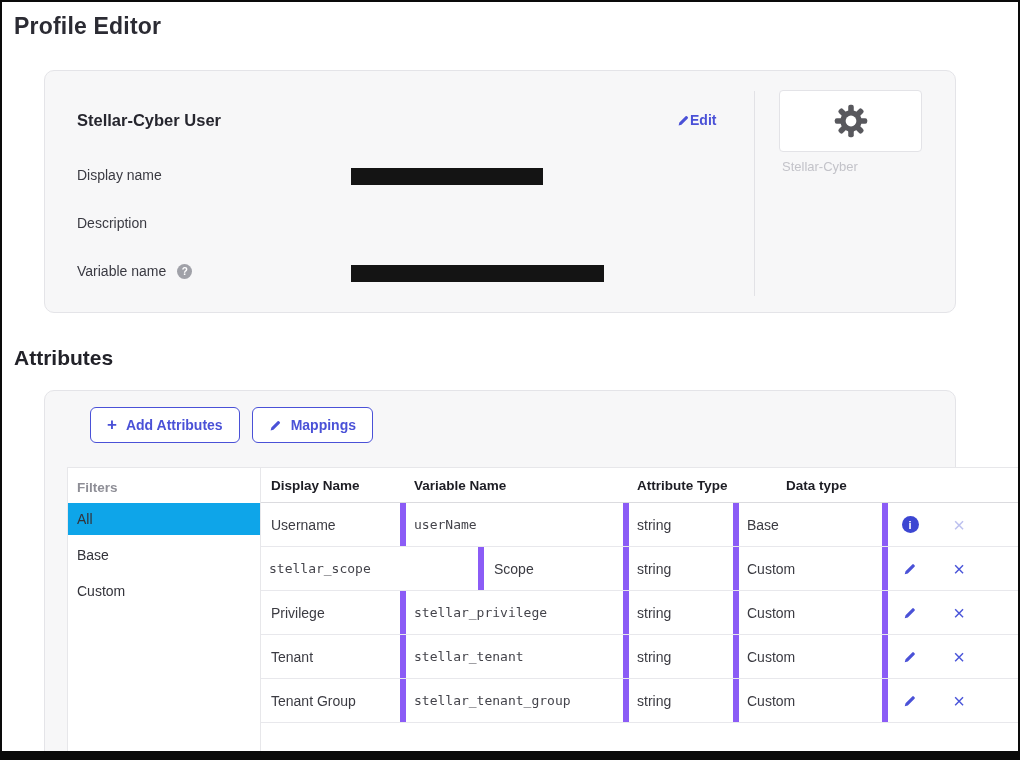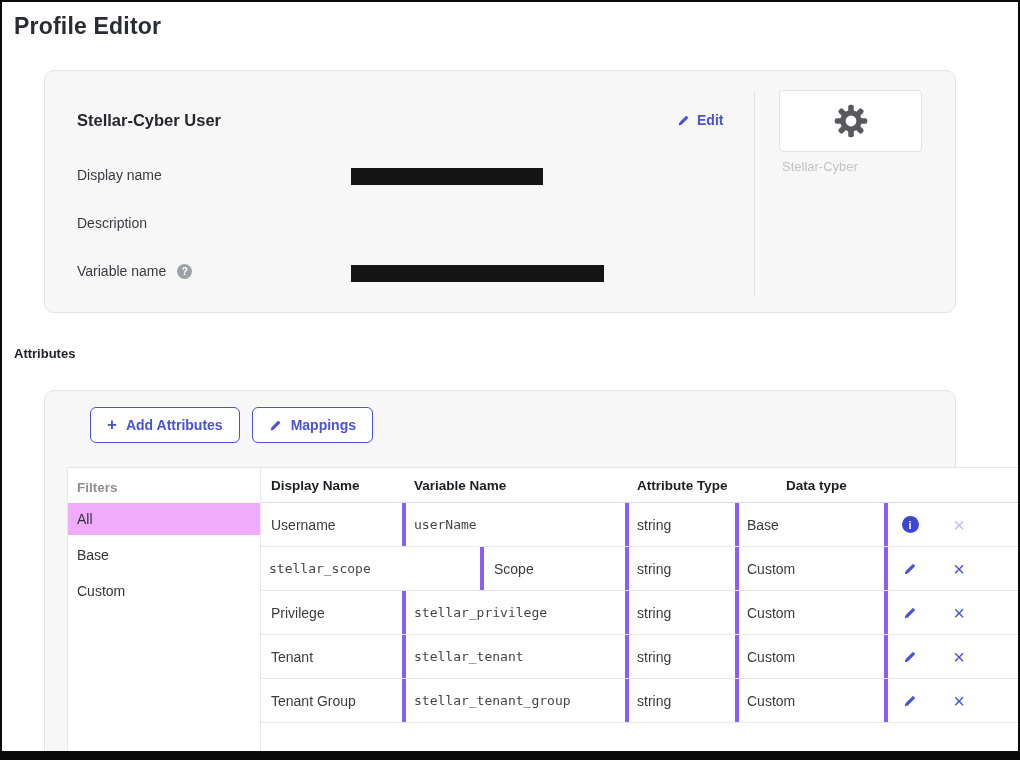--- a/index.html
+++ b/index.html
@@ -17,21 +17,21 @@
     font-size:23px; font-weight:700; color:#2b2b33; letter-spacing:.2px;
   }
   .panel {
     position:absolute; left:10px; width:912px;
     background:#f7f7f8; border:1px solid #e4e4e8; border-radius:10px;margin-left:32px;
   }
   .profile-panel { top:68px; height:243px; }
   .profile-title { position:absolute; left:32px; top:40px; font-size:16.5px; font-weight:700; color:#26262e; }
   .edit-link {
     position:absolute; left:632px; top:41px;
-    display:inline-flex; align-items:center; gap:7px;
+    display:inline-flex; align-items:center; 
     color:#4a51d7; font-size:14px; font-weight:700; cursor:pointer; text-decoration:none;
   }
   .pencil-svg { width:13px; height:13px; fill:#4a51d7; }
   .field-label { position:absolute; left:32px; font-size:14px; color:#3a3a42; }
   .lbl-display { top:96px; }
   .lbl-desc { top:144px; }
   .lbl-var { top:192px; display:flex; align-items:center; gap:11px; }
   .help-circle {
     width:15px; height:15px; border-radius:50%; background:#a0a1a8;
     color:#fff; font-size:10px; font-weight:700;
@@ -42,21 +42,21 @@
   .redact-2 { top:194px; width:253px; }
   .v-divider { position:absolute; left:709px; top:20px; width:1px; height:205px; background:#e2e2e6; }
   .app-card {
     position:absolute; left:734px; top:19px; width:143px; height:62px;
     background:#fff; border:1px solid #e3e3e7; border-radius:4px;
     display:flex; align-items:center; justify-content:center;
   }
   .gear-svg { width:38px; height:38px; }
   .app-caption { position:absolute; left:737px; top:88px; font-size:13px; color:#c3c3c9; }
 
-  .attributes-heading { position:absolute; left:12px; top:344px; font-size:13px; font-weight:700; color:#222229; }
+  .attributes-heading { position:absolute; left:12px; top:344px; font-size:21px; font-weight:700; color:#222229; }
 
   .attributes-panel { top:388px; height:372px; }
   .toolbar { position:absolute; left:45px; top:16px; display:flex; gap:12px; }
   .btn {
     height:36px; padding:0 16px;
     display:inline-flex; align-items:center; gap:9px;
     background:#fff; border:1px solid #4a51d7; border-radius:6px;
     color:#4a51d7; font-size:14px; font-weight:700; cursor:pointer;
     font-family:"Liberation Sans","DejaVu Sans",sans-serif;
   }
@@ -67,30 +67,30 @@
     background:#fff; border:1px solid #e7e7ea; border-bottom:none;
     display:flex;
   }
   .filters-sidebar { width:193px; border-right:1px solid #e7e7ea; padding-top:8px; flex:none; }
   .filters-label { padding:4px 0 4px 9px; font-size:13.5px; font-weight:700; color:#8e8e96; margin-bottom:4px; }
   .filter-item {
     height:32px; margin-bottom:4px; padding-left:9px;
     display:flex; align-items:center;
     font-size:14px; color:#33333a; cursor:pointer;
   }
-  .filter-item.selected { background:#f0abfc; }
+  .filter-item.selected { background:#0ea5e9; }
 
   .attr-table { flex:1; display:flex; flex-direction:column; }
   .thead { display:flex; height:40px; border-bottom:1px solid #dbdbdf; }
   .th {
     display:flex; align-items:center; padding-left:10px;
     font-size:13.5px; font-weight:700; color:#1d1d24;
   }
   .tr { display:flex; height:50px; border-bottom:1px solid #e8e8ec; }
-  .td { display:flex; align-items:center; padding-left:10px; font-size:14px; color:#3b3b42; border-right:4px solid #8b5cf6; }
+  .td { display:flex; align-items:center; padding-left:10px; font-size:14px; color:#3b3b42; border-right:6px solid #8b5cf6; }
   .c1 { width:145px; }
   .c2 { width:223px; padding-left:8px; }
   .c3 { width:110px; padding-left:8px; }
   .c4 { width:149px; padding-left:8px; }
   .c5 { flex:1; border-right:none; }
   .th.c2, .th.c3, .th.c4 { padding-left:8px; }
   .th { border-right:none; }
   .mono { font-family:"DejaVu Sans Mono","Liberation Mono",monospace; font-size:13px; color:#44444b; }
   .actions { padding-left:13px; gap:31px; }
   .icon-slot { width:18px; display:inline-flex; justify-content:center; align-items:center; cursor:pointer; }

